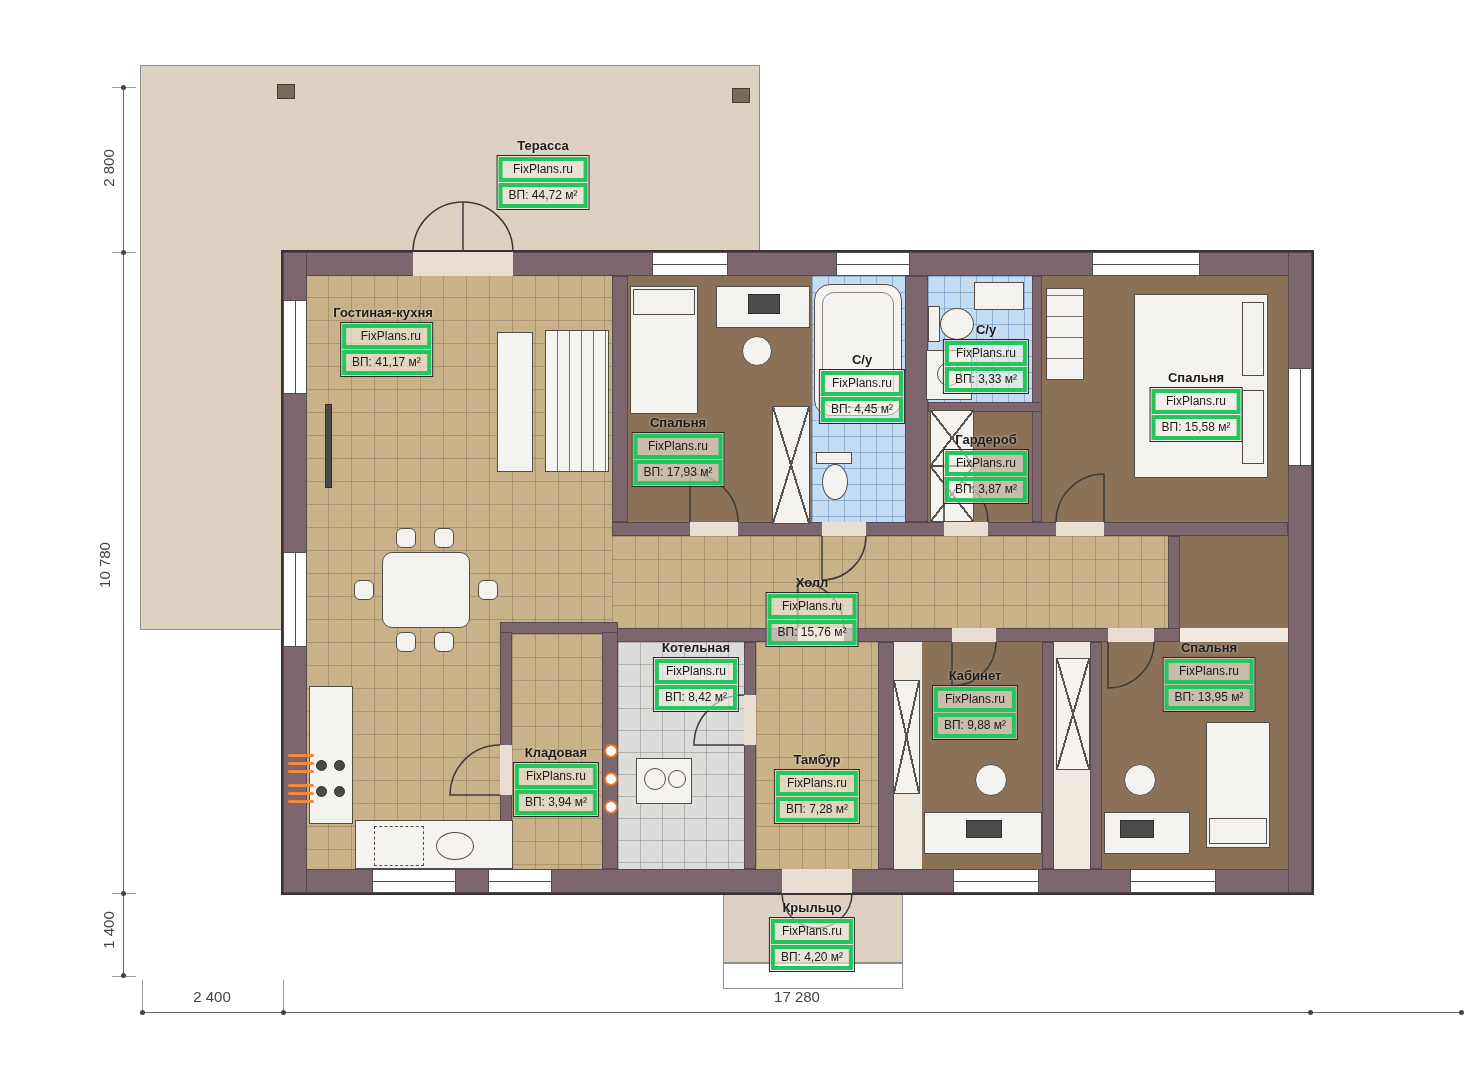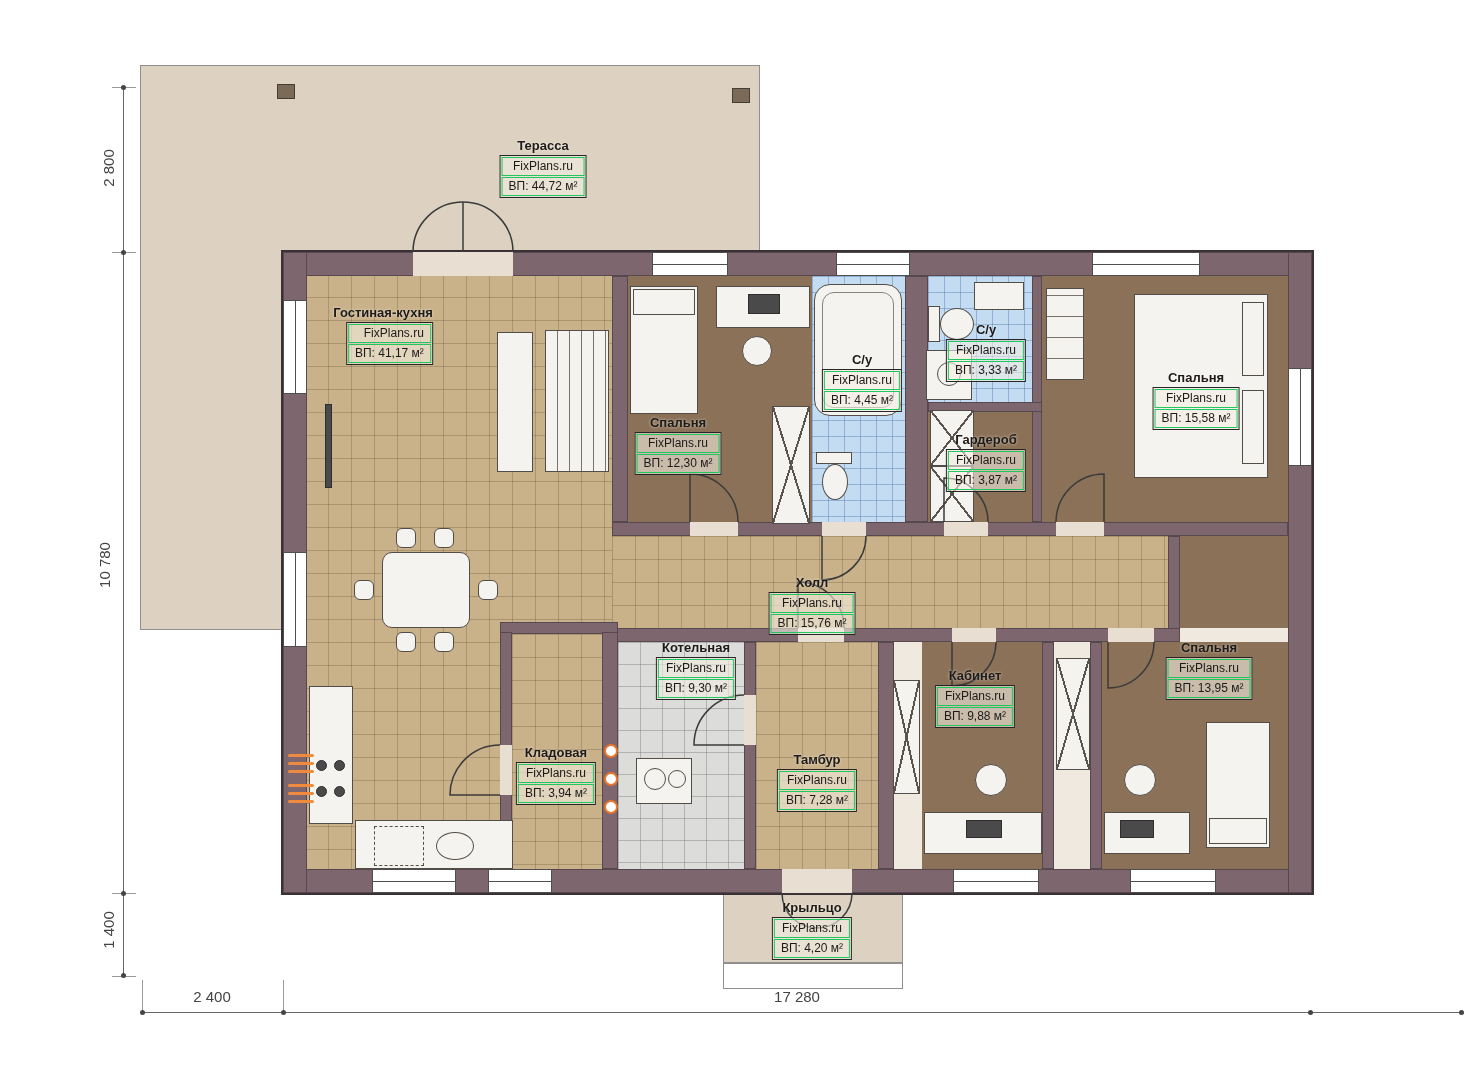--- a/index.html
+++ b/index.html
@@ -44,21 +44,21 @@
   .shelf-h{background-image:repeating-linear-gradient(0deg,transparent 0 20px,#7a736c 20px 21px);}
   .orange-ring{background:#fff;border:2px solid #e8762a;border-radius:50%;z-index:27;}
   .orange-dash{background:#f08a3c;border-radius:2px;z-index:27;}
   
   .doors{position:absolute;left:0;top:0;z-index:30;pointer-events:none;}
   
   .rl{position:absolute;transform:translateX(-50%);text-align:center;z-index:40;}
   .rl .nm{font-weight:bold;font-size:13px;margin-bottom:2px;white-space:nowrap;
           text-shadow:0 0 3px rgba(255,255,255,.65);}
   .rl .bx{border:1.5px solid #262626;background:rgba(244,238,226,.6);padding:1px;display:inline-block;}
-  .rl .wm,.rl .ar{border:1px solid #22c55e;font-size:12px;padding:0 6px;line-height:17px;white-space:nowrap;}
+  .rl .wm,.rl .ar{border:4px solid #22c55e;font-size:12px;padding:0 6px;line-height:17px;white-space:nowrap;}
   .rl .wm{margin-bottom:1px;}
   
   .dim{background:#666;z-index:45;}
   .dim-ext{background:#9a9a9a;z-index:44;}
   .tick{width:5px;height:5px;background:#444;border-radius:50%;z-index:46;}
   .dim-label{position:absolute;font-size:15px;color:#444;z-index:46;white-space:nowrap;
              transform:translate(-50%,-50%);}
   .dim-label.vert{transform:translate(-50%,-50%) rotate(-90deg);}
 </style>
 </head>
@@ -229,21 +229,21 @@
     <div class="ar">ВП: 44,72 м²</div></div>
   </div>
   <div class="rl" style="left:383px;top:305px;text-align:right;">
     <div class="nm">Гостиная-кухня</div>
     <div class="bx"><div class="wm">FixPlans.ru</div>
     <div class="ar">ВП: 41,17 м²</div></div>
   </div>
   <div class="rl" style="left:678px;top:415px;">
     <div class="nm">Спальня</div>
     <div class="bx"><div class="wm">FixPlans.ru</div>
-    <div class="ar">ВП: 12,30 м²</div></div>
+    <div class="ar">ВП: 17,93 м²</div></div>
   </div>
   <div class="rl" style="left:862px;top:352px;">
     <div class="nm">С/у</div>
     <div class="bx"><div class="wm">FixPlans.ru</div>
     <div class="ar">ВП: 4,45 м²</div></div>
   </div>
   <div class="rl" style="left:986px;top:322px;">
     <div class="nm">С/у</div>
     <div class="bx"><div class="wm">FixPlans.ru</div>
     <div class="ar">ВП: 3,33 м²</div></div>
@@ -259,21 +259,21 @@
     <div class="ar">ВП: 15,58 м²</div></div>
   </div>
   <div class="rl" style="left:812px;top:575px;">
     <div class="nm">Холл</div>
     <div class="bx"><div class="wm">FixPlans.ru</div>
     <div class="ar">ВП: 15,76 м²</div></div>
   </div>
   <div class="rl" style="left:684px;top:640px;padding-left:24px;">
     <div class="nm">Котельная</div>
     <div class="bx"><div class="wm">FixPlans.ru</div>
-    <div class="ar">ВП: 9,30 м²</div></div>
+    <div class="ar">ВП: 8,42 м²</div></div>
   </div>
   <div class="rl" style="left:556px;top:745px;">
     <div class="nm">Кладовая</div>
     <div class="bx"><div class="wm">FixPlans.ru</div>
     <div class="ar">ВП: 3,94 м²</div></div>
   </div>
   <div class="rl" style="left:817px;top:752px;">
     <div class="nm">Тамбур</div>
     <div class="bx"><div class="wm">FixPlans.ru</div>
     <div class="ar">ВП: 7,28 м²</div></div>

